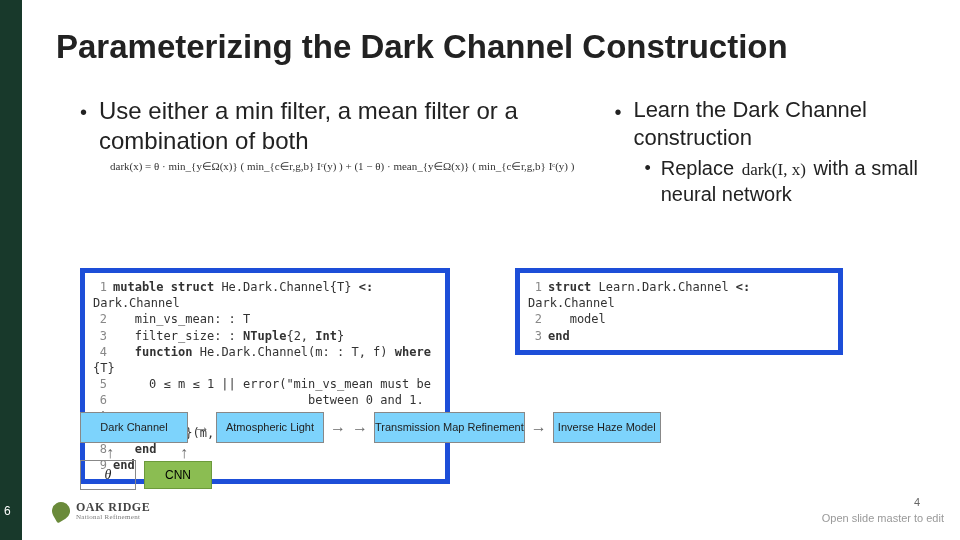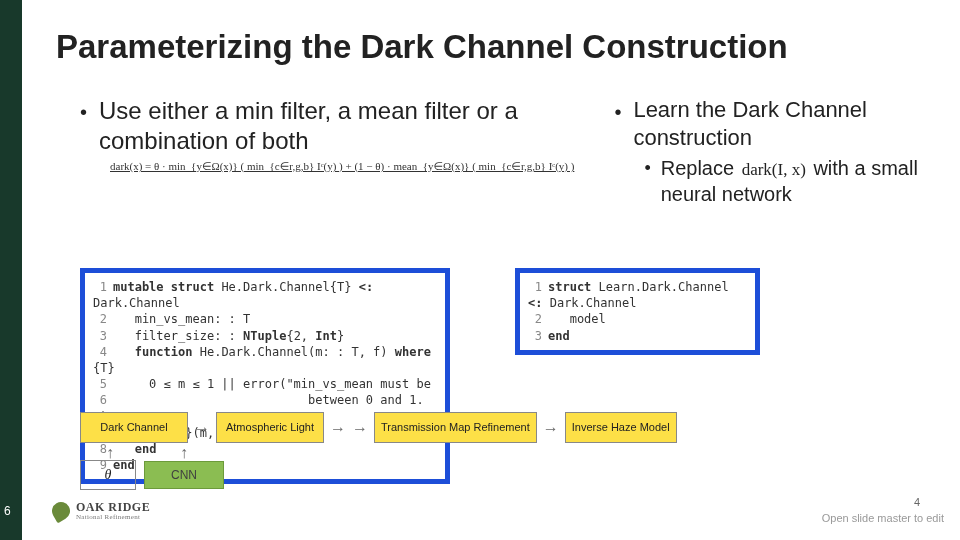--- a/index.html
+++ b/index.html
@@ -6,32 +6,32 @@
   html, body { width: 960px; height: 540px; font-family: "Segoe UI", Arial, sans-serif; background: #fff; color: #222; overflow: hidden; }
   .slide { position: relative; width: 960px; height: 540px; }
   .left-bar { position: absolute; left: 0; top: 0; width: 22px; height: 540px; background: #18392b; }
   .title { position: absolute; left: 56px; top: 28px; font-size: 33px; font-weight: 700; color: #222; }
   .content { position: absolute; left: 80px; top: 96px; right: 30px; display: flex; gap: 40px; }
   .col { flex: 1 1 0; }
   .bullet1 { display: flex; align-items: flex-start; gap: 12px; font-size: 24px; line-height: 1.25; margin-bottom: 4px; }
   .bullet1 .dot { font-size: 20px; margin-top: 4px; }
   .bullet2 { display: flex; align-items: flex-start; gap: 10px; font-size: 20px; line-height: 1.3; margin-left: 30px; margin-top: 4px; font-family: Arial, sans-serif; }
   .bullet2 .dot { font-size: 18px; margin-top: 2px; }
-  .formula { font-family: "Times New Roman", serif; font-size: 11px; color: #333; margin-left: 30px; white-space: nowrap; text-decoration: underline; }
+  .formula { font-family: "Times New Roman", serif; font-size: 11px; color: #333; margin-left: 30px; white-space: nowrap; }
   .code-box { border: 5px solid #1d4ed8; background: #fff; padding: 6px 8px; font-family: Consolas, Menlo, monospace; font-size: 12px; line-height: 1.35; color: #333; }
   .code-box.pos-left  { position: absolute; left: 80px;  top: 268px; width: 370px; }
-  .code-box.pos-right { position: absolute; left: 515px; top: 268px; width: 245px; }
+  .code-box.pos-right { position: absolute; left: 515px; top: 268px; width: 328px; }
   .kw { font-weight: 700; }
   .ln { color: #888; display: inline-block; width: 14px; text-align: right; margin-right: 6px; }
   .pipeline { position: absolute; left: 80px; top: 412px; right: 20px; display: flex; align-items: center; gap: 6px; }
-  .pbox { border: 1px solid #888; background: #fde047; font-size: 11px; text-align: center; padding: 8px 6px; min-width: 108px; font-family: Arial, sans-serif; line-height: 1.15; }
+  .pbox { border: 1px solid #888; background: #7dd3fc; font-size: 11px; text-align: center; padding: 8px 0; min-width: 108px; font-family: Arial, sans-serif; line-height: 1.15; }
   .arrow { color: #6a6a6a; font-size: 16px; font-weight: bold; }
   .subrow { position: absolute; left: 80px; top: 460px; display: flex; align-items: center; gap: 8px; }
   .theta { border: 1px solid #888; width: 56px; text-align: center; font-family: "Times New Roman", serif; font-style: italic; font-size: 14px; padding: 6px 0; }
-  .cnn { border: 1px solid #6c9a3b; background: #8bbd52; color: #404040; width: 80px; text-align: center; font-size: 12px; padding: 6px 0; font-family: Arial, sans-serif; }
+  .cnn { border: 1px solid #6c9a3b; background: #8bbd52; color: #000000; width: 68px; text-align: center; font-size: 12px; padding: 6px 0; font-family: Arial, sans-serif; }
   .arrow-up { position: absolute; color: #6a6a6a; font-size: 16px; font-weight: bold; }
   .arrow-up.a1 { left: 106px; top: 444px; }
   .arrow-up.a2 { left: 180px; top: 444px; }
   .logo { position: absolute; left: 52px; top: 500px; display: flex; align-items: center; gap: 6px; }
   .logo-leaf { width: 18px; height: 18px; border-radius: 50% 50% 50% 10%; background: #6a8a3a; transform: rotate(-30deg); }
   .logo-text1 { font-family: Georgia, serif; font-size: 12px; font-weight: 700; letter-spacing: 0.5px; color: #444; }
   .logo-text2 { font-family: Georgia, serif; font-size: 7px; letter-spacing: 0.3px; color: #777; margin-top: -2px; }
   .slidenum { position: absolute; right: 40px; top: 496px; font-size: 11px; color: #666; font-family: Arial, sans-serif; }
   .editnote { position: absolute; right: 16px; top: 512px; font-size: 11px; color: #999; font-family: Arial, sans-serif; }
   .pagenum-side { position: absolute; left: 4px; top: 504px; font-size: 12px; color: #fff; font-family: Arial, sans-serif; }

